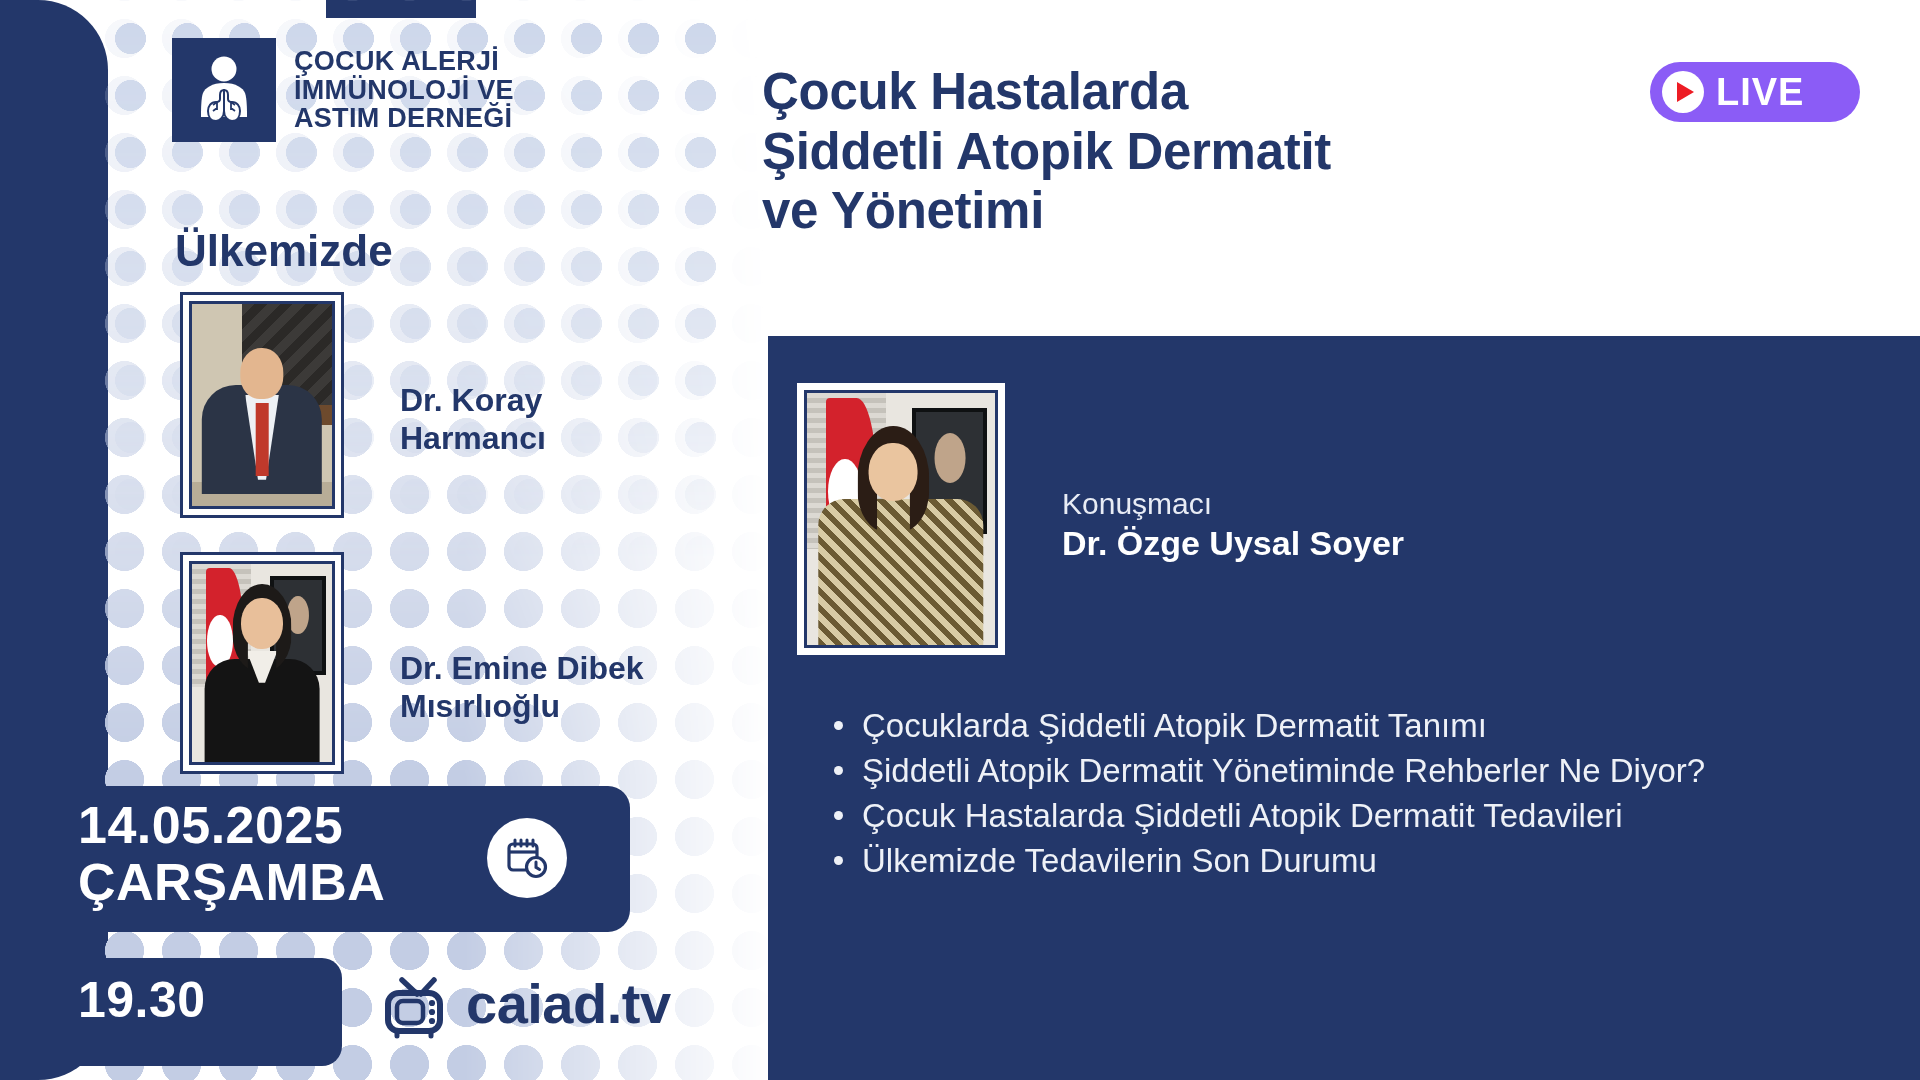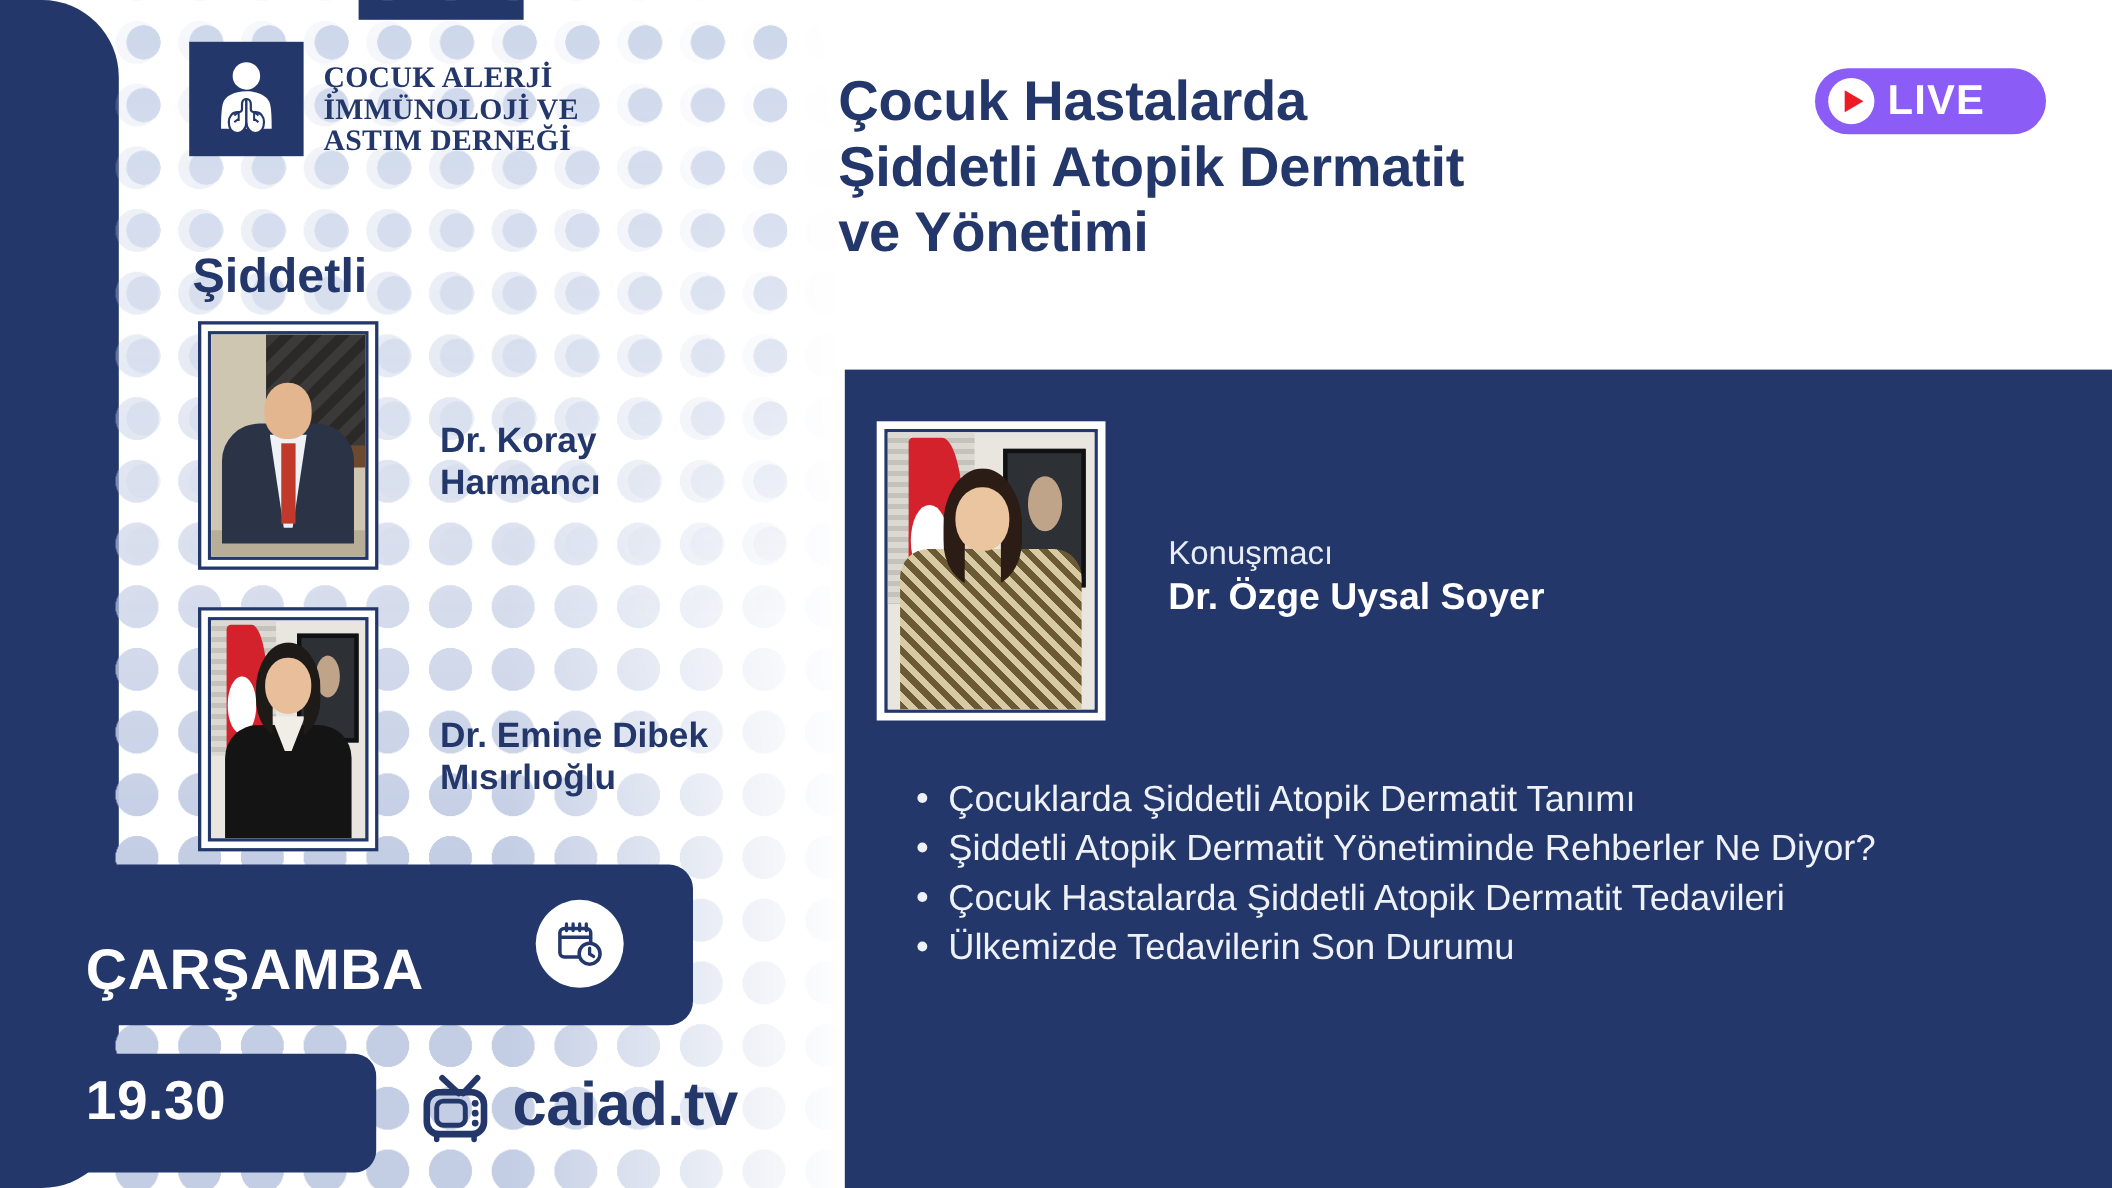--- a/index.html
+++ b/index.html
@@ -48,21 +48,21 @@
     background-image:radial-gradient(#ccd6ea 38%, transparent 39%);
     background-size:57px 57px;
     background-position:6px 10px;
     -webkit-mask-image:linear-gradient(to bottom, rgba(0,0,0,1) 0%, rgba(0,0,0,.55) 60%, rgba(0,0,0,0) 100%);
     mask-image:linear-gradient(to bottom, rgba(0,0,0,1) 0%, rgba(0,0,0,.55) 60%, rgba(0,0,0,0) 100%);
   }
 
   
   .logo-row{
     position:absolute;left:172px;top:38px;
-    display:flex;align-items:flex-end;gap:18px;font-family:Liberation Serif, serif;
+    display:flex;align-items:center;gap:18px;
   }
   .logo-mark{
     width:104px;height:104px;
     background:#23376A;
     display:flex;align-items:center;justify-content:center;
   }
   .logo-text{
     color:#23376A;
     font-weight:bold;
     font-size:27px;
@@ -300,21 +300,21 @@
     <span class="live-play">
         <i></i>
       </span>
     <span class="live-text">LIVE</span>
   </div>
 
   <div class="title">Çocuk Hastalarda
 Şiddetli Atopik Dermatit
 ve Yönetimi</div>
 
-  <div class="moderator-label">Şiddetli</div>
+  <div class="moderator-label">Ülkemizde</div>
 
   <div class="photo-frame mod1">
     <div class="inner">
       <div class="ph">
         <div class="p1-bg"></div>
           <div class="p1-chair"></div>
           <div class="p1-wood"></div>
         <div class="p1-desk"></div>
           <div class="p1-body"></div>
           <div class="p1-shirt"></div>
@@ -367,20 +367,21 @@
   <div class="konusmaci-name">Dr. Özge Uysal Soyer</div>
 
   <ul class="bullets">
     <li>Çocuklarda Şiddetli Atopik Dermatit Tanımı</li>
     <li>Şiddetli Atopik Dermatit Yönetiminde Rehberler Ne Diyor?</li>
     <li>Çocuk Hastalarda Şiddetli Atopik Dermatit Tedavileri</li>
     <li>Ülkemizde Tedavilerin Son Durumu</li>
   </ul>
 
   <div class="date-box"></div>
+  <div class="date-line1">14.05.2025</div>
   <div class="date-line2">ÇARŞAMBA</div>
   <div class="cal-circle">
     <svg width="50" height="50" viewBox="0 0 50 50" aria-hidden="true">
       <rect x="7" y="11" width="28" height="26" rx="4" fill="none" stroke="#23376A" stroke-width="3.2"></rect>
       <path d="M7 19h28" stroke="#23376A" stroke-width="3.2"></path>
       <path d="M13 7v6M19 7v6M25 7v6M31 7v6" stroke="#23376A" stroke-width="3" stroke-linecap="round"></path>
       <circle cx="34" cy="34" r="9.5" fill="#ffffff" stroke="#23376A" stroke-width="3.2"></circle>
       <path d="M34 29v5.3l3.6 2.2" stroke="#23376A" stroke-width="3" fill="none" stroke-linecap="round"></path>
     </svg>
   </div>

